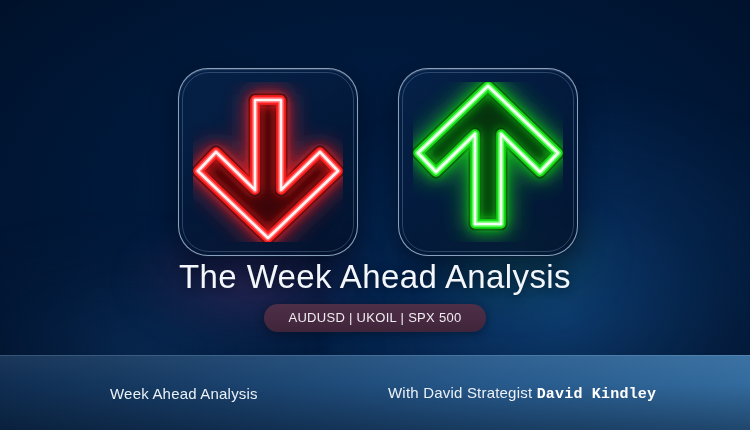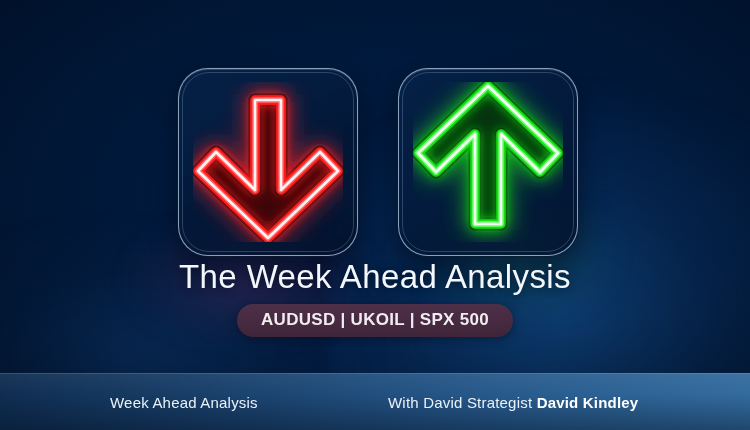--- a/index.html
+++ b/index.html
@@ -132,34 +132,34 @@
     margin-top: 8px;
     display: flex;
     justify-content: center;
   }
   .badge {
     display: inline-block;
     padding: 6px 24px 7px;
     border-radius: 22px;
     background: linear-gradient(180deg, #4d2f47 0%, #472a41 55%, #3f2539 100%);
     color: #f0ecef;
-    font-size: 17px;
-    font-weight: 700;
+    font-size: 13px;
+    font-weight: 400;
     letter-spacing: 0.3px;
     box-shadow: 0 2px 10px rgba(0,8,22,0.45);
     white-space: nowrap;
   }
 
   
   .footer {
     position: absolute;
     left: 0;
     bottom: 0;
     width: 750px;
-    height: 57px;
+    height: 75px;
     background:
       linear-gradient(180deg, rgba(255,255,255,0.05) 0%, rgba(0,0,0,0) 38%, rgba(0,10,26,0.38) 100%),
       linear-gradient(100deg, #0f2d51 0%, #1b4470 34%, #275a8c 66%, #336c9f 100%);
     box-shadow: inset 0 1px 0 rgba(180,210,240,0.18);
   }
   .footer-left {
     position: absolute;
     left: 110px;
     top: 50%;
     transform: translateY(-50%);
@@ -175,20 +175,21 @@
     transform: translateY(-50%);
     color: #eaf1f8;
     font-size: 15px;
     font-weight: 400;
     letter-spacing: 0.2px;
     white-space: nowrap;
   }
   .footer-name {
     font-weight: 700;
     color: #ffffff;
+    font-family: Liberation Mono, monospace;
   }
 </style>
 </head>
 <body>
 
 <div class="banner">
 
   <div class="bg-base"></div>
   <div class="bg-glow-right"></div>
   <div class="bg-glow-bottomleft"></div>

